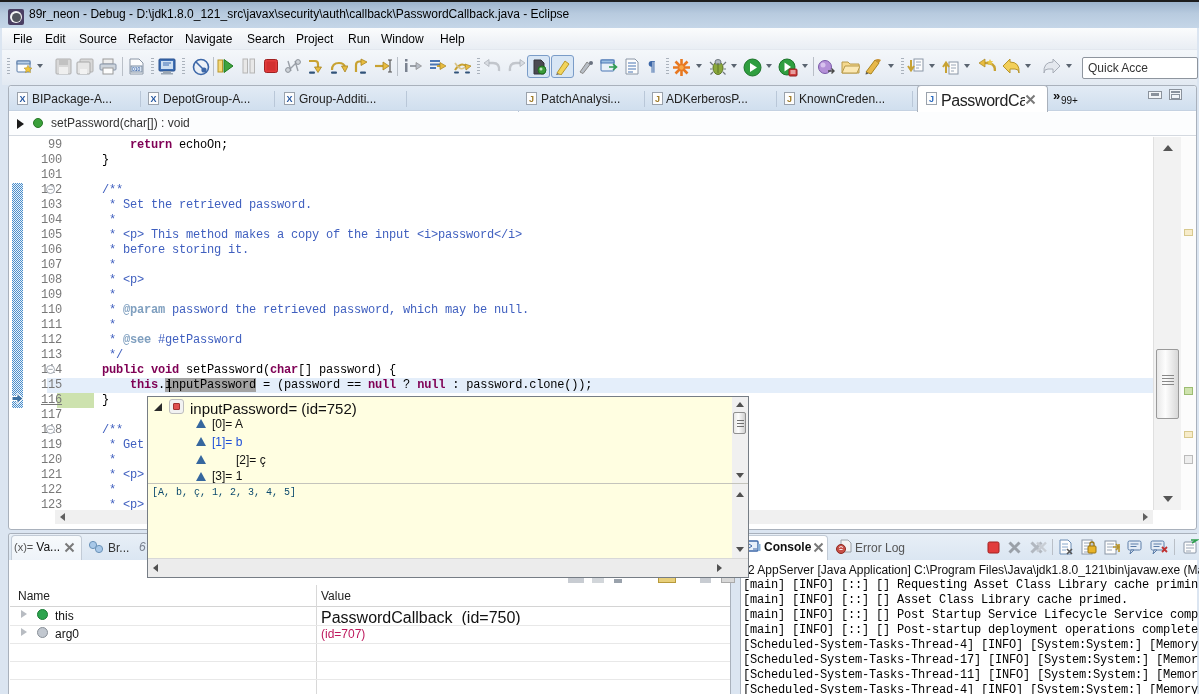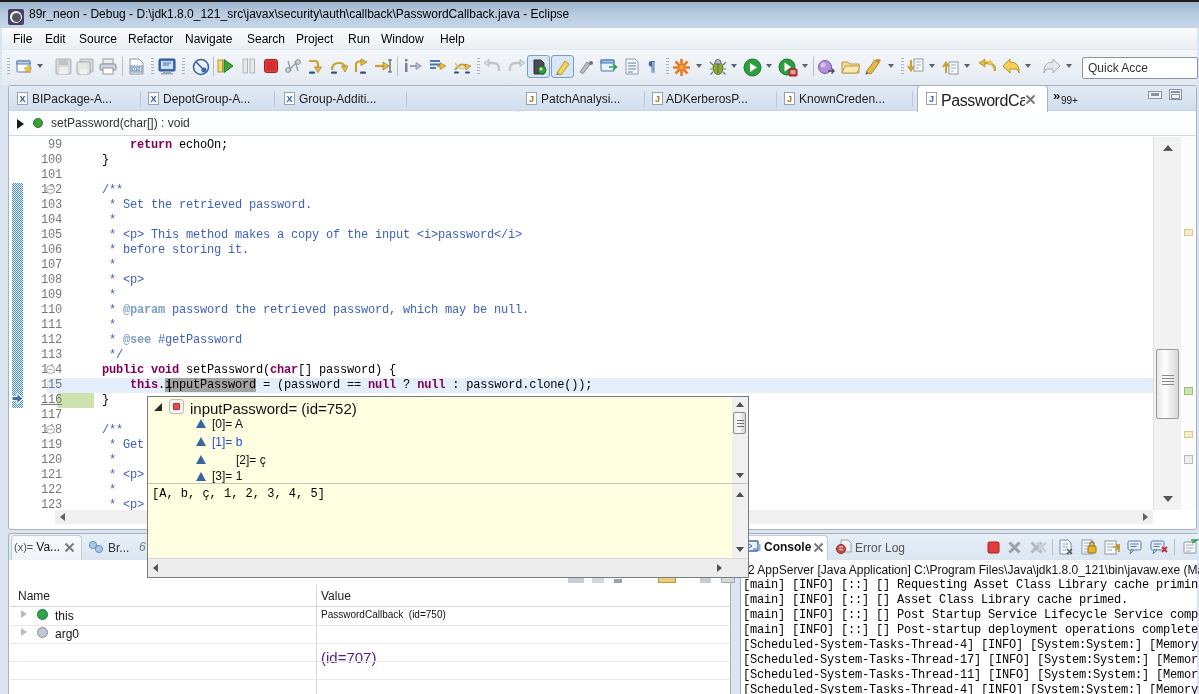--- a/index.html
+++ b/index.html
@@ -429,26 +429,26 @@
   <div class="abs" style="left:700px;top:578px;width:11px;height:5px;background:#c8ccd2;"></div>
   <div class="abs" style="left:721px;top:577px;width:14px;height:6px;background:#d8d8d8;border:1px solid #aaa;"></div>
 
   <div class="abs" style="left:18px;top:589px;font-size:12px;color:#222;">Name</div>
   <div class="abs" style="left:321px;top:589px;font-size:12px;color:#222;">Value</div>
   <div class="abs" style="left:10px;top:606px;width:720px;height:1px;background:#d4d4d4;"></div>
   <div class="abs" style="left:316px;top:585px;width:1px;height:109px;background:#d8d8d8;"></div>
   <div class="abs" style="left:21px;top:610px;width:0;height:0;border-top:4px solid transparent;border-bottom:4px solid transparent;border-left:6px solid #b8bcc2;"></div>
   <div class="abs" style="left:37px;top:609px;width:11px;height:11px;border-radius:50%;background:#2da44e;border:1px solid #1a7a34;"></div>
   <div class="abs" style="left:55px;top:609px;font-size:12px;color:#111;">this</div>
-  <div class="abs" style="left:321px;top:609px;font-size:10px;color:#111;">PasswordCallback&nbsp;&nbsp;(id=750)</div>
+  <div class="abs" style="left:321px;top:609px;font-size:16px;color:#111;">PasswordCallback&nbsp;&nbsp;(id=750)</div>
   <div class="abs" style="left:10px;top:625px;width:720px;height:1px;background:#e8e8e8;"></div>
   <div class="abs" style="left:21px;top:628px;width:0;height:0;border-top:4px solid transparent;border-bottom:4px solid transparent;border-left:6px solid #b8bcc2;"></div>
   <div class="abs" style="left:37px;top:627px;width:11px;height:11px;border-radius:50%;background:#c2c8d0;border:1px solid #888f98;"></div>
   <div class="abs" style="left:55px;top:627px;font-size:12px;color:#111;">arg0</div>
-  <div class="abs" style="left:321px;top:649px;font-size:15px;color:#4c1d95;">(id=707)</div>
+  <div class="abs" style="left:321px;top:627px;font-size:12px;color:#be185d;">(id=707)</div>
   <div class="abs" style="left:10px;top:643px;width:720px;height:1px;background:#e8e8e8;"></div>
   <div class="abs" style="left:10px;top:661px;width:720px;height:1px;background:#e8e8e8;"></div>
   <div class="abs" style="left:10px;top:679px;width:720px;height:1px;background:#e8e8e8;"></div>
 </div>
 <div id="conbox" class="abs"></div>
 <div id="concontent" class="abs" style="left:0;top:0">
   <div class="ptabrow" style="left:741px;top:534px;width:458px;border-radius:3px 0 0 0;"></div>
   <div class="ptab-active" style="left:742px;top:535px;width:86px;height:25px;background:#fff;"></div>
   <svg class="abs" style="left:746px;top:540px;" width="15" height="14" viewBox="0 0 15 14">
       <rect x="1" y="1" width="11" height="10" rx="1" fill="#e8f0fa" stroke="#3c67a8" stroke-width="1.4"></rect>
@@ -541,21 +541,21 @@
 
   <div class="abs" style="left:732px;top:397px;width:16px;height:86px;background:#f0f0f0;">
     <div class="arr" style="left:4px;top:5px;border-left:4px solid transparent;border-right:4px solid transparent;border-bottom:5px solid #505050;"></div>
     <div class="abs" style="left:1px;top:15px;width:13px;height:22px;background:linear-gradient(90deg,#e8e8e8,#fdfdfd 40%,#d0d0d0);border:1px solid #909090;border-radius:2px;">
       <div style="position:absolute;left:3px;top:7px;width:7px;height:1px;background:#707070;box-shadow:0 3px 0 #707070,0 6px 0 #707070;"></div>
     </div>
     <div class="arr" style="left:4px;bottom:5px;border-left:4px solid transparent;border-right:4px solid transparent;border-top:5px solid #505050;"></div>
   </div>
   <div class="abs" style="left:148px;top:483px;width:600px;height:1px;background:#c4c4bc;"></div>
 
-  <div class="abs mono" style="left:152px;top:487px;font-size:12px;color:#000000;">[A, b, ç, 1, 2, 3, 4, 5]</div>
+  <div class="abs mono" style="left:152px;top:487px;font-size:10px;color:#0c4a6e;">[A, b, ç, 1, 2, 3, 4, 5]</div>
   <div class="abs" style="left:732px;top:484px;width:16px;height:74px;background:#f0f0f0;">
     <div class="arr" style="left:4px;top:8px;border-left:4px solid transparent;border-right:4px solid transparent;border-bottom:5px solid #505050;"></div>
     <div class="arr" style="left:4px;bottom:6px;border-left:4px solid transparent;border-right:4px solid transparent;border-top:5px solid #505050;"></div>
   </div>
 
   <div class="abs" style="left:148px;top:558px;width:600px;height:19px;background:#ececec;border-top:1px solid #d8d8d8;">
     <div class="arr" style="left:5px;top:5px;border-top:4px solid transparent;border-bottom:4px solid transparent;border-right:5px solid #505050;"></div>
     <div class="arr" style="right:26px;top:5px;border-top:4px solid transparent;border-bottom:4px solid transparent;border-left:5px solid #505050;"></div>
   </div>
 </div>

